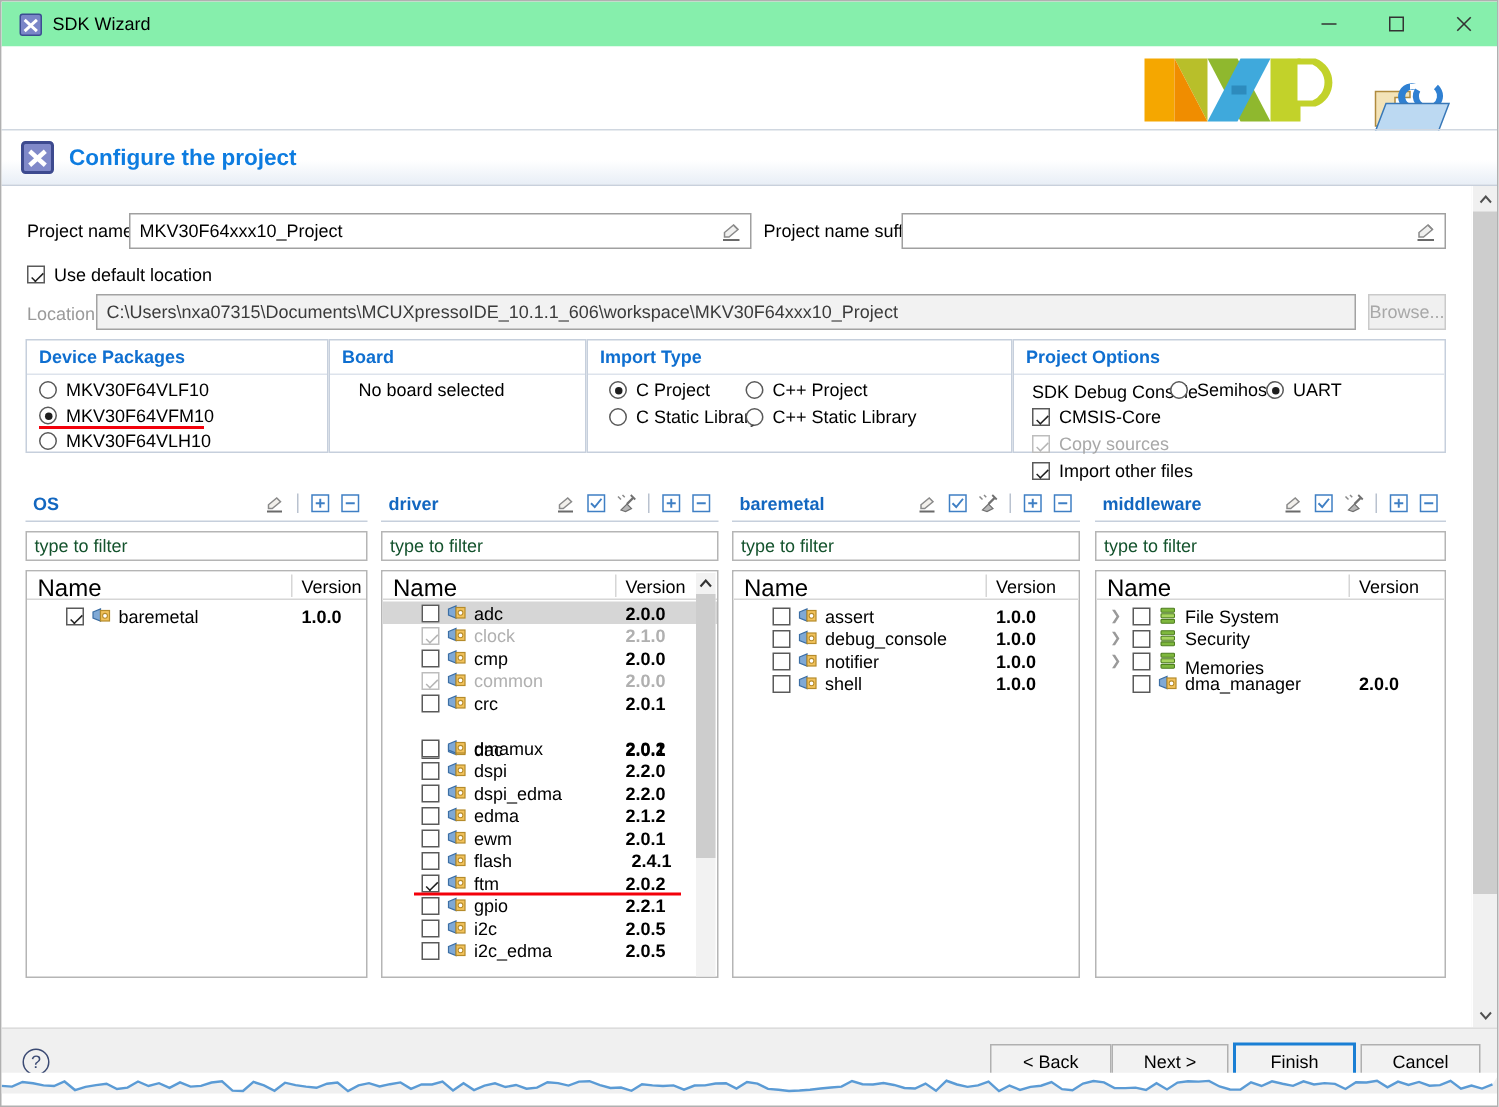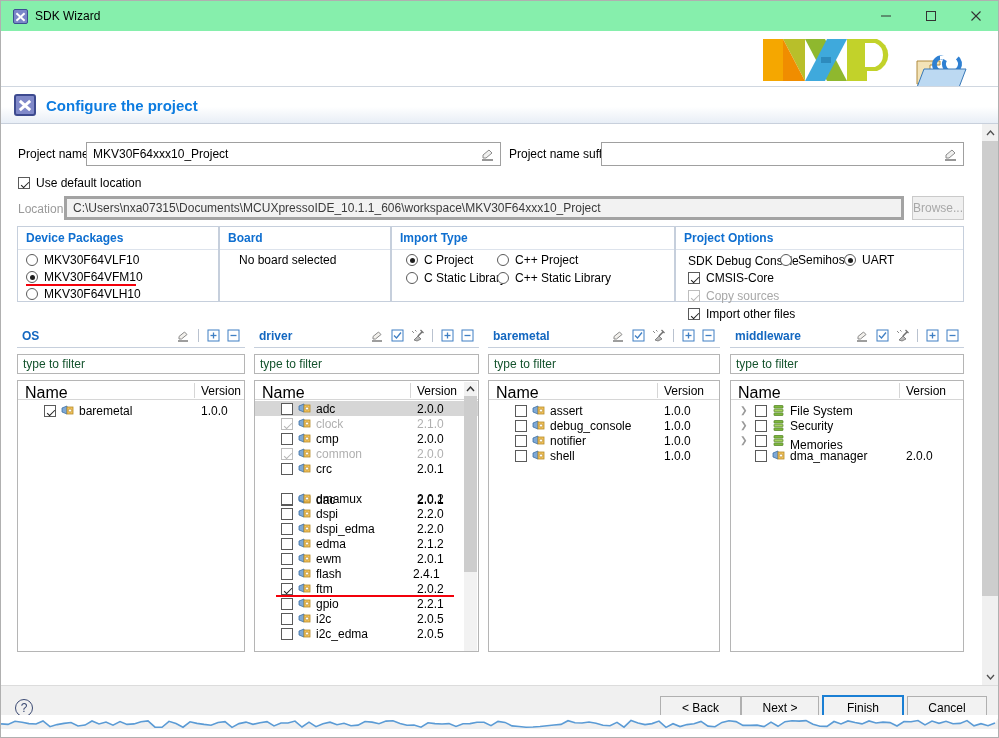--- a/index.html
+++ b/index.html
@@ -96,21 +96,21 @@
 
   
   .pn-row { position:absolute; left:0; top:18px; width:980px; height:24px; }
   .lbl { position:absolute; font-size:12px; color:#000; }
   .lbl-dim { color:#9a9a9a; }
   .txtfield {
     position:absolute; background:#ffffff; border:1px solid #a0a0a0;
     height:24px; display:flex; align-items:center; padding-left:6px;
     font-size:12px;
   }
-  .txtfield.dim { background:#f2f2f2; border:3px solid #a3a3a3; color:#3b3b3b; }
+  .txtfield.dim { background:#f2f2f2; border:1px solid #a3a3a3; color:#3b3b3b; }
   .pencil {
     position:absolute; right:3px; top:3px; width:18px; height:17px;
     display:flex; align-items:center; justify-content:center;
   }
 
   
   .cb {
     width:12px; height:12px; border:1px solid #5a5a5a; background:#fff;
     display:inline-block; position:relative; vertical-align:middle; flex:none;
   }
@@ -178,21 +178,21 @@
   .lb-head .hver  { position:absolute; top:3px; font-size:12px; }
   .lb-head .hsep  { position:absolute; top:2px; width:1px; height:15px; background:#d6d6d6; }
   .rows { position:absolute; left:0; width:100%; }
   .row {
     position:relative; height:15px; display:flex; align-items:center; font-size:12px;
   }
   .row.sel { background:#d6d6d6; }
   .row .rcb { position:absolute; }
   .row .ric { position:absolute; }
   .row .rnm { position:absolute; }
-  .row .rvr { position:absolute; }
+  .row .rvr { position:absolute;font-weight:bold; }
   .row.dis .rnm, .row.dis .rvr { color:#b0b0b0; }
   .arrow-exp {
     position:absolute; color:#9a9a9a; font-size:9px; line-height:15px;
   }
   .inner-sb {
     position:absolute; top:1px; width:13px; background:#f2f2f2;
   }
   .inner-sb-thumb { position:absolute; left:0; width:13px; background:#cdcdcd; }
   .inner-sb-up {
     position:absolute; left:0; top:0; width:13px; height:14px;
@@ -597,21 +597,21 @@
               <span class="rvr" style="left:162px;">2.0.1</span>
             </div>
             <div class="row" style="top: 0px;">
               <span class="rcb" style="left:26px;"><span class="cb"></span></span>
               <span class="ric" style="left:43px; top:1px;"><svg width="14" height="13" viewBox="0 0 14 13">
                   <path d="M1,4 L6,2 L6,10 L1,8 Z" fill="#7fa9d6" stroke="#3b6ea5" stroke-width="0.8"></path>
                   <rect x="6" y="3" width="6" height="7" fill="#f2c25c" stroke="#b58b2a" stroke-width="0.8"></rect>
                   <circle cx="9" cy="6.5" r="1.6" fill="#fff" stroke="#b58b2a" stroke-width="0.7"></circle>
                 </svg></span>
               <span class="rnm" style="left:61px;">flash</span>
-              <span class="rvr" style="left:158px;">2.4.1</span>
+              <span class="rvr" style="left:166px;">2.4.1</span>
             </div>
             <div class="row" style="top: 0px;">
               <span class="rcb" style="left:26px;"><span class="cb on"></span></span>
               <span class="ric" style="left:43px; top:1px;"><svg width="14" height="13" viewBox="0 0 14 13">
                   <path d="M1,4 L6,2 L6,10 L1,8 Z" fill="#7fa9d6" stroke="#3b6ea5" stroke-width="0.8"></path>
                   <rect x="6" y="3" width="6" height="7" fill="#f2c25c" stroke="#b58b2a" stroke-width="0.8"></rect>
                   <circle cx="9" cy="6.5" r="1.6" fill="#fff" stroke="#b58b2a" stroke-width="0.7"></circle>
                 </svg></span>
               <span class="rnm" style="left:61px;">ftm</span>
               <span class="rvr" style="left:162px;">2.0.2</span>

